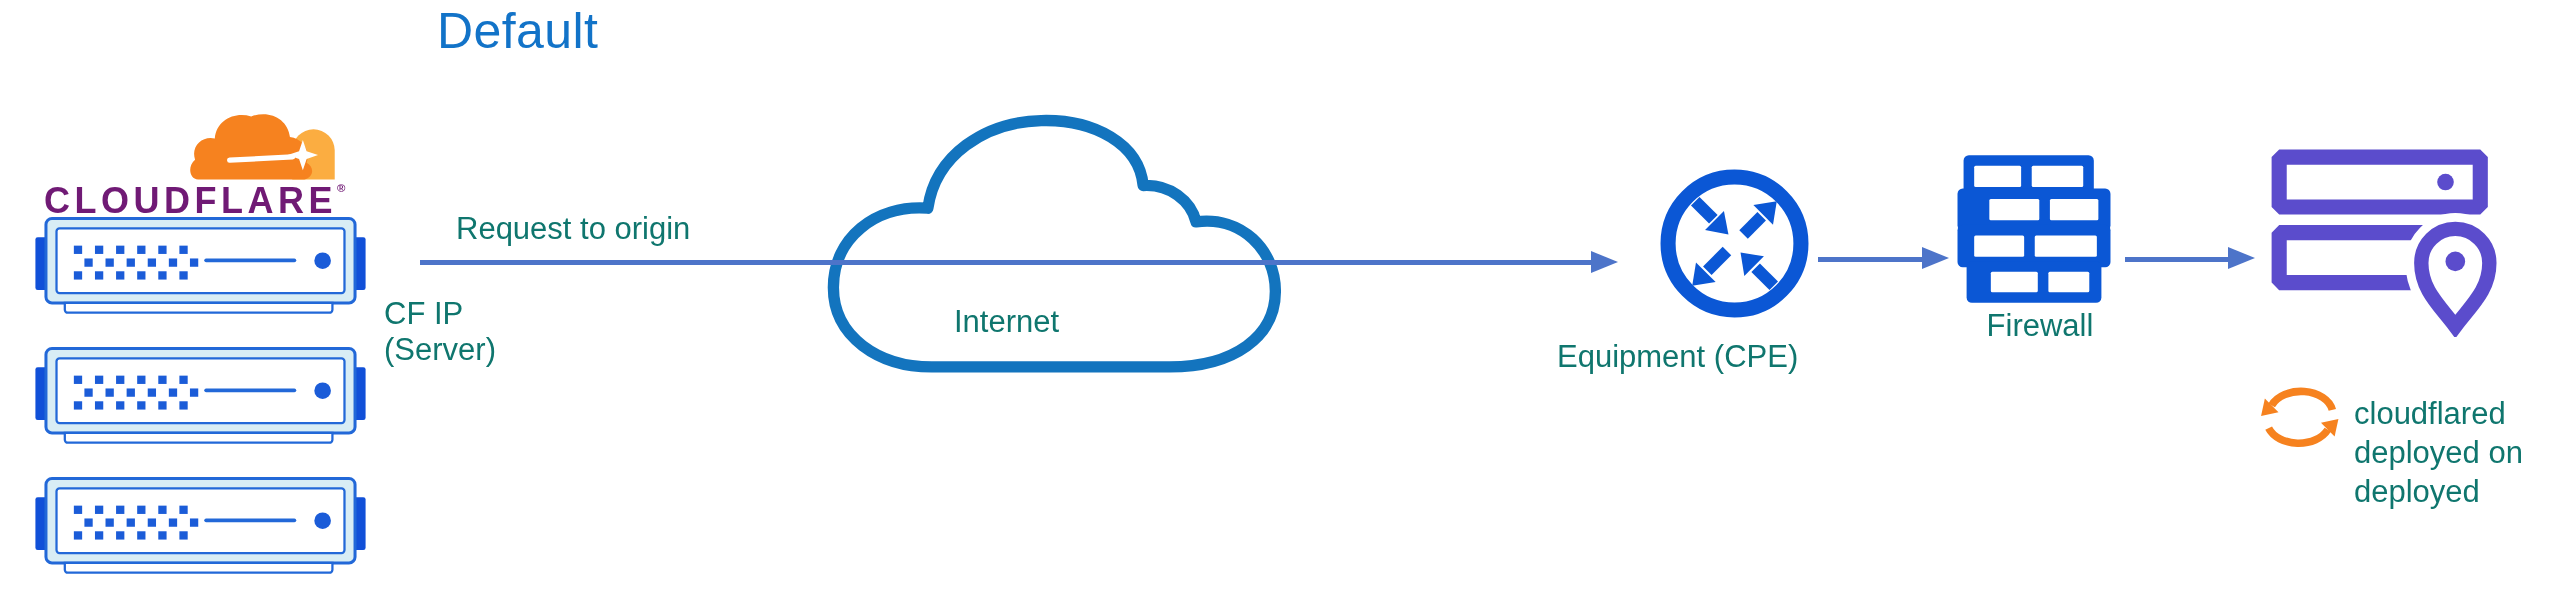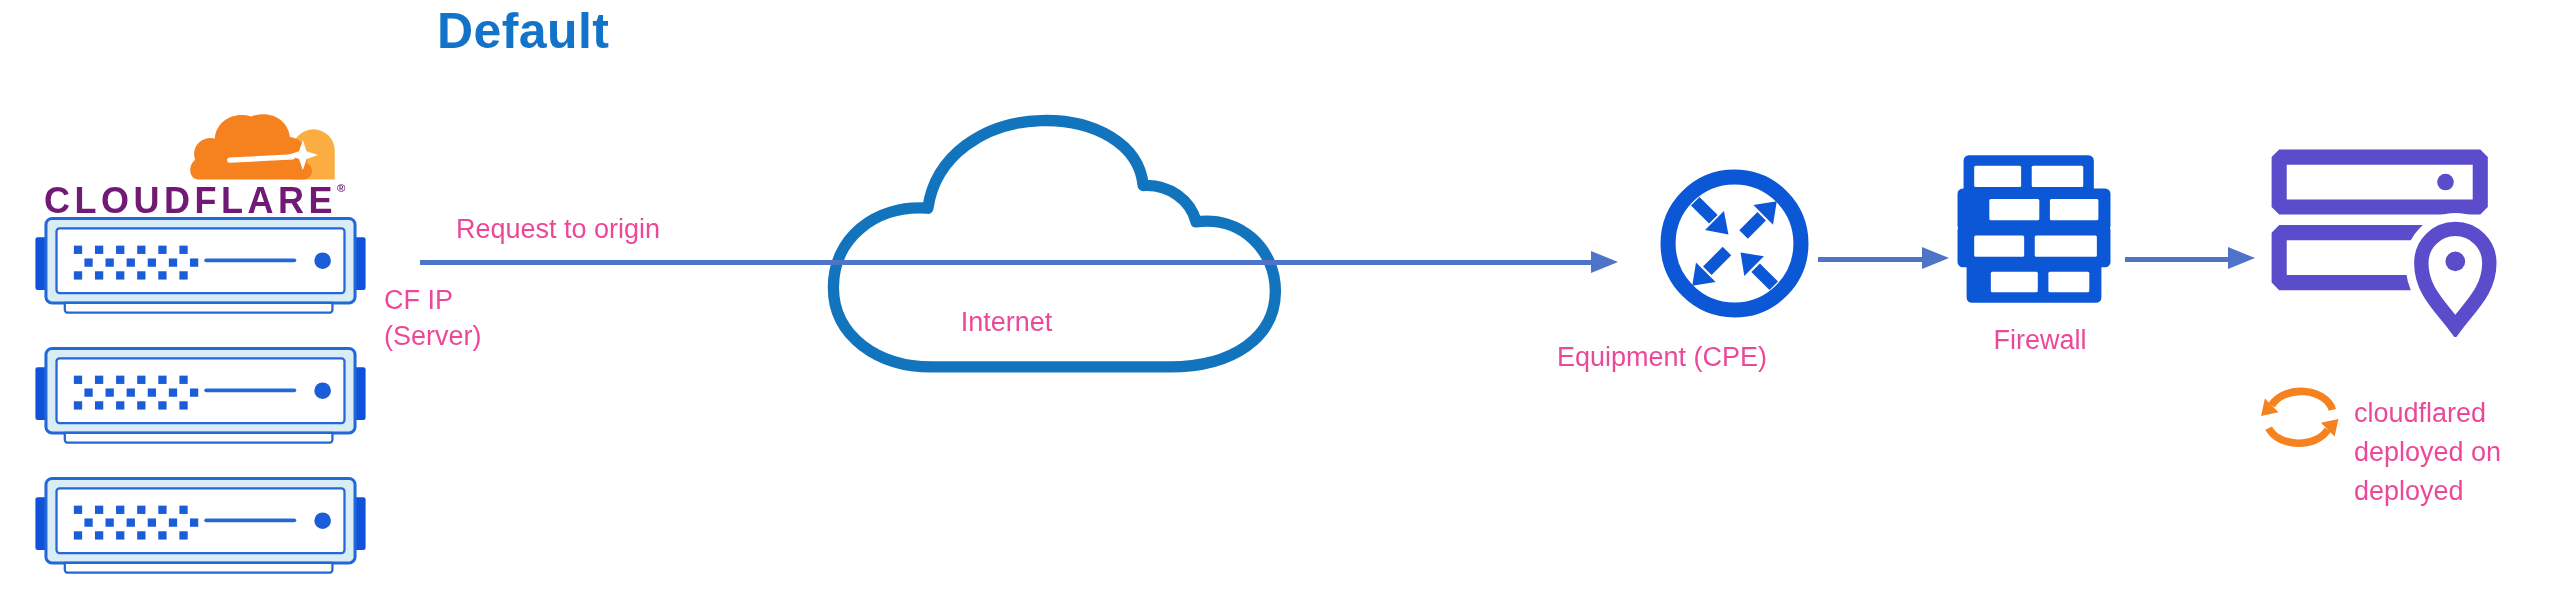--- a/index.html
+++ b/index.html
@@ -2,24 +2,24 @@
 <html style="font-size:12px"><head>
 <meta charset="utf-8">
 <style>
   html,body { margin:0; padding:0; background:#ffffff; }
   #canvas {
     position:relative; width:2576px; height:614px; background:#ffffff;
     font-family:"Liberation Sans", sans-serif; overflow:hidden;
   }
   .abs { position:absolute; }
   .title {
-    font-size:50px; font-weight:700; color:#1273C8; letter-spacing:0.4px;
+    font-size:50px; font-weight:400; color:#1273C8; letter-spacing:0.4px;
   }
   .label {
-    font-size:27px; color:#ec4899; line-height:38px; white-space:nowrap;
+    font-size:31px; color:#0f766e; line-height:38px; white-space:nowrap;
   }
   .label.center { text-align:center; }
   .wordmark {
     font-size:36px; font-weight:800; color:#701a75; letter-spacing:4.5px; white-space:nowrap;
   }
   .wordmark sup { font-size:11.4px; font-weight:700; vertical-align:21px; letter-spacing:0; }
   .flowline { position:absolute; height:4.5px; background:#4D74C9; }
   .arrowhead {
     position:absolute; width:0; height:0;
     border-top:11.4px solid transparent; border-bottom:11.4px solid transparent;
@@ -89,21 +89,21 @@
   <div class="abs title" style="left:437px; top:1.5px">Default</div>
 
   <svg class="abs" style="left:814px; top:110px" width="477" height="272" viewBox="0 0 630 360">
     <path d="M 155 340 L 470 340 C 555 340 610 300 610 240 C 610 185 565 140 505 148 C 498 120 470 98 435 100 C 430 45 370 12 300 14 C 225 16 160 60 150 130 C 80 125 25 170 25 235 C 25 300 85 340 155 340 Z" fill="#ffffff" stroke="#1374BE" stroke-width="15" stroke-linejoin="round"></path>
   </svg>
 
   <div class="flowline" style="left:420px; top:260px; width:1173px"></div>
   <div class="arrowhead" style="left:1591px; top:251px"></div>
 
   <div class="abs label" style="left:456px; top:210px">Request to origin</div>
-  <div class="abs label" style="left:384px; top:282px; line-height:36px">
+  <div class="abs label" style="left:384px; top:296px; line-height:36px">
     <div>CF IP</div>
     <div>(Server)</div>
   </div>
   <div class="abs label center" style="left:878px; top:303px; width:257px">Internet</div>
 
   <svg class="abs" style="left:1659px; top:168px" width="151" height="151" viewBox="0 0 200 200">
     <circle cx="100" cy="100" r="88" fill="#ffffff" stroke="#0B57D5" stroke-width="20"></circle>
     <g stroke="#0B57D5" stroke-width="16" fill="#0B57D5">
       <line x1="48" y1="44" x2="72" y2="68"></line>
       <polygon points="92,88 86,57 61,82" stroke="none"></polygon>
@@ -133,21 +133,21 @@
       <rect x="24" y="14" width="62" height="28" rx="2"></rect>
         <rect x="100" y="14" width="68" height="28" rx="2"></rect>
       <rect x="44" y="58" width="66" height="28" rx="2"></rect>
         <rect x="124" y="58" width="64" height="28" rx="2"></rect>
       <rect x="24" y="106" width="66" height="28" rx="2"></rect>
         <rect x="104" y="106" width="82" height="28" rx="2"></rect>
       <rect x="46" y="154" width="62" height="27" rx="2"></rect>
         <rect x="122" y="154" width="54" height="27" rx="2"></rect>
     </g>
   </svg>
-  <div class="abs label center" style="left:1862px; top:321px; width:356px">
+  <div class="abs label center" style="left:1862px; top:307px; width:356px">
     <div>Firewall</div>
   </div>
 
   <div class="flowline" style="left:2125px; top:257px; width:104px"></div>
   <div class="arrowhead" style="left:2228px; top:247px"></div>
 
   <svg class="abs" style="left:2270px; top:148px" width="227" height="189" viewBox="0 0 300 250">
     <rect x="12" y="12" width="266" height="66" fill="#ffffff" stroke="#5B4CCC" stroke-width="20" stroke-linejoin="bevel"></rect>
     <circle cx="232" cy="45" r="11" fill="#5B4CCC"></circle>
     <rect x="12" y="112" width="266" height="66" fill="#ffffff" stroke="#5B4CCC" stroke-width="20" stroke-linejoin="bevel"></rect>

